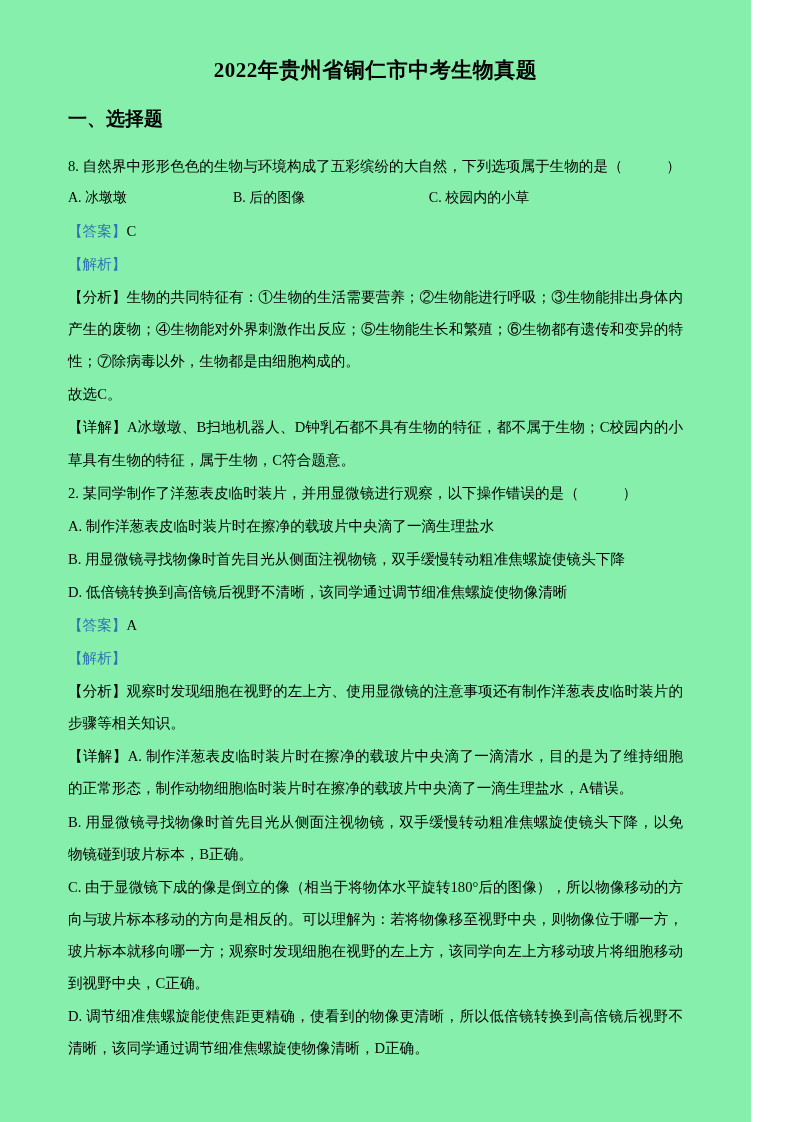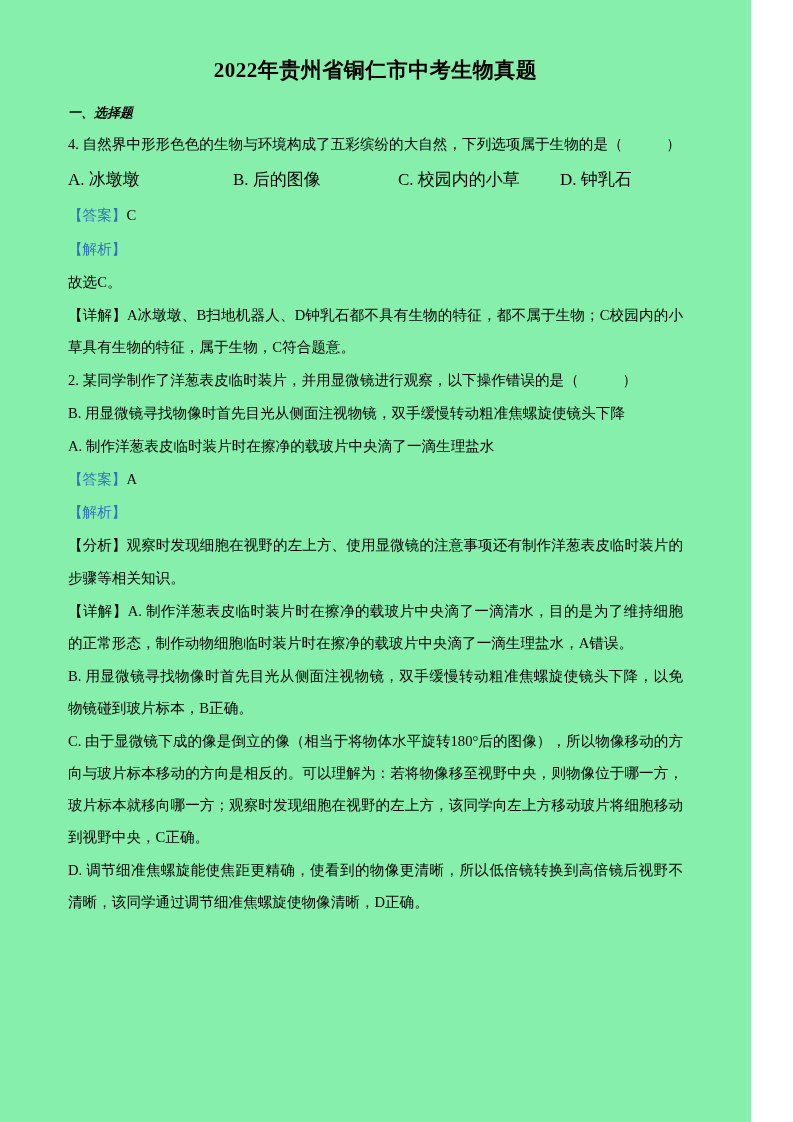--- a/index.html
+++ b/index.html
@@ -22,75 +22,75 @@
     background: #86efac;
   }
   .title {
     font-size: 21px;
     font-weight: bold;
     text-align: center;
     margin: 0 0 16px 0;
     letter-spacing: 0.5px;
   }
   .section {
-    font-size: 13px;
+    font-size: 19px;
     font-weight: bold;
-    margin: 0 0 2px 0;
+    margin: 0 0 12px 0;
     line-height: 2.0;
-    font-style: italic;
   }
   p.para {
     font-size: 14.6px;
     line-height: 2.2;
     margin: 0 0 1px 0;
     text-align: justify;
     word-break: break-all;
   }
   .opt-row {
-    font-size: 17px;
+    font-size: 14px;
     line-height: 2.2;
     display: flex;
     margin: 0 0 1px 0;
   }
   .opt-row .opt-a, .opt-row .opt-b { width: 165px; }
-  .opt-row .opt-c { width: 162px; }
+  .opt-row .opt-c { width: 162px; text-align: center; }
   .opt-row .opt-d { flex: 1; }
   .blue { color: #2E74B5; margin-top: 10px; }
 </style>
 </head>
 <body>
 
 <div class="page">
 
   <h1 class="title">2022年贵州省铜仁市中考生物真题</h1>
 
   <h2 class="section">一、选择题</h2>
 
-  <p class="para">4. 自然界中形形色色的生物与环境构成了五彩缤纷的大自然，下列选项属于生物的是（　　　）</p>
+  <p class="para">8. 自然界中形形色色的生物与环境构成了五彩缤纷的大自然，下列选项属于生物的是（　　　）</p>
 
   <div class="opt-row">
     <span class="opt-a">A. 冰墩墩</span>
     <span class="opt-b">B. 后的图像</span>
     <span class="opt-c">C. 校园内的小草</span>
-    <span class="opt-d">D. 钟乳石</span>
   </div>
 
   <p class="para"><span class="blue">【答案】</span><span>C</span></p>
 
   <p class="para"><span class="blue">【解析】</span></p>
 
+  <p class="para">【分析】生物的共同特征有：①生物的生活需要营养；②生物能进行呼吸；③生物能排出身体内产生的废物；④生物能对外界刺激作出反应；⑤生物能生长和繁殖；⑥生物都有遗传和变异的特性；⑦除病毒以外，生物都是由细胞构成的。</p>
 
   <p class="para">故选C。</p>
 
   <p class="para">【详解】A冰墩墩、B扫地机器人、D钟乳石都不具有生物的特征，都不属于生物；C校园内的小草具有生物的特征，属于生物，C符合题意。</p>
 
   <p class="para">2. 某同学制作了洋葱表皮临时装片，并用显微镜进行观察，以下操作错误的是（　　　）</p>
 
+  <p class="para">A. 制作洋葱表皮临时装片时在擦净的载玻片中央滴了一滴生理盐水</p>
   <p class="para">B. 用显微镜寻找物像时首先目光从侧面注视物镜，双手缓慢转动粗准焦螺旋使镜头下降</p>
-  <p class="para">A. 制作洋葱表皮临时装片时在擦净的载玻片中央滴了一滴生理盐水</p>
+  <p class="para">D. 低倍镜转换到高倍镜后视野不清晰，该同学通过调节细准焦螺旋使物像清晰</p>
 
   <p class="para"><span class="blue">【答案】</span><span>A</span></p>
 
   <p class="para"><span class="blue">【解析】</span></p>
 
   <p class="para">【分析】观察时发现细胞在视野的左上方、使用显微镜的注意事项还有制作洋葱表皮临时装片的步骤等相关知识。</p>
 
   <p class="para">【详解】A. 制作洋葱表皮临时装片时在擦净的载玻片中央滴了一滴清水，目的是为了维持细胞的正常形态，制作动物细胞临时装片时在擦净的载玻片中央滴了一滴生理盐水，A错误。</p>
   <p class="para">B. 用显微镜寻找物像时首先目光从侧面注视物镜，双手缓慢转动粗准焦螺旋使镜头下降，以免物镜碰到玻片标本，B正确。</p>
   <p class="para">C. 由于显微镜下成的像是倒立的像（相当于将物体水平旋转180°后的图像），所以物像移动的方向与玻片标本移动的方向是相反的。可以理解为：若将物像移至视野中央，则物像位于哪一方，玻片标本就移向哪一方；观察时发现细胞在视野的左上方，该同学向左上方移动玻片将细胞移动到视野中央，C正确。</p>

